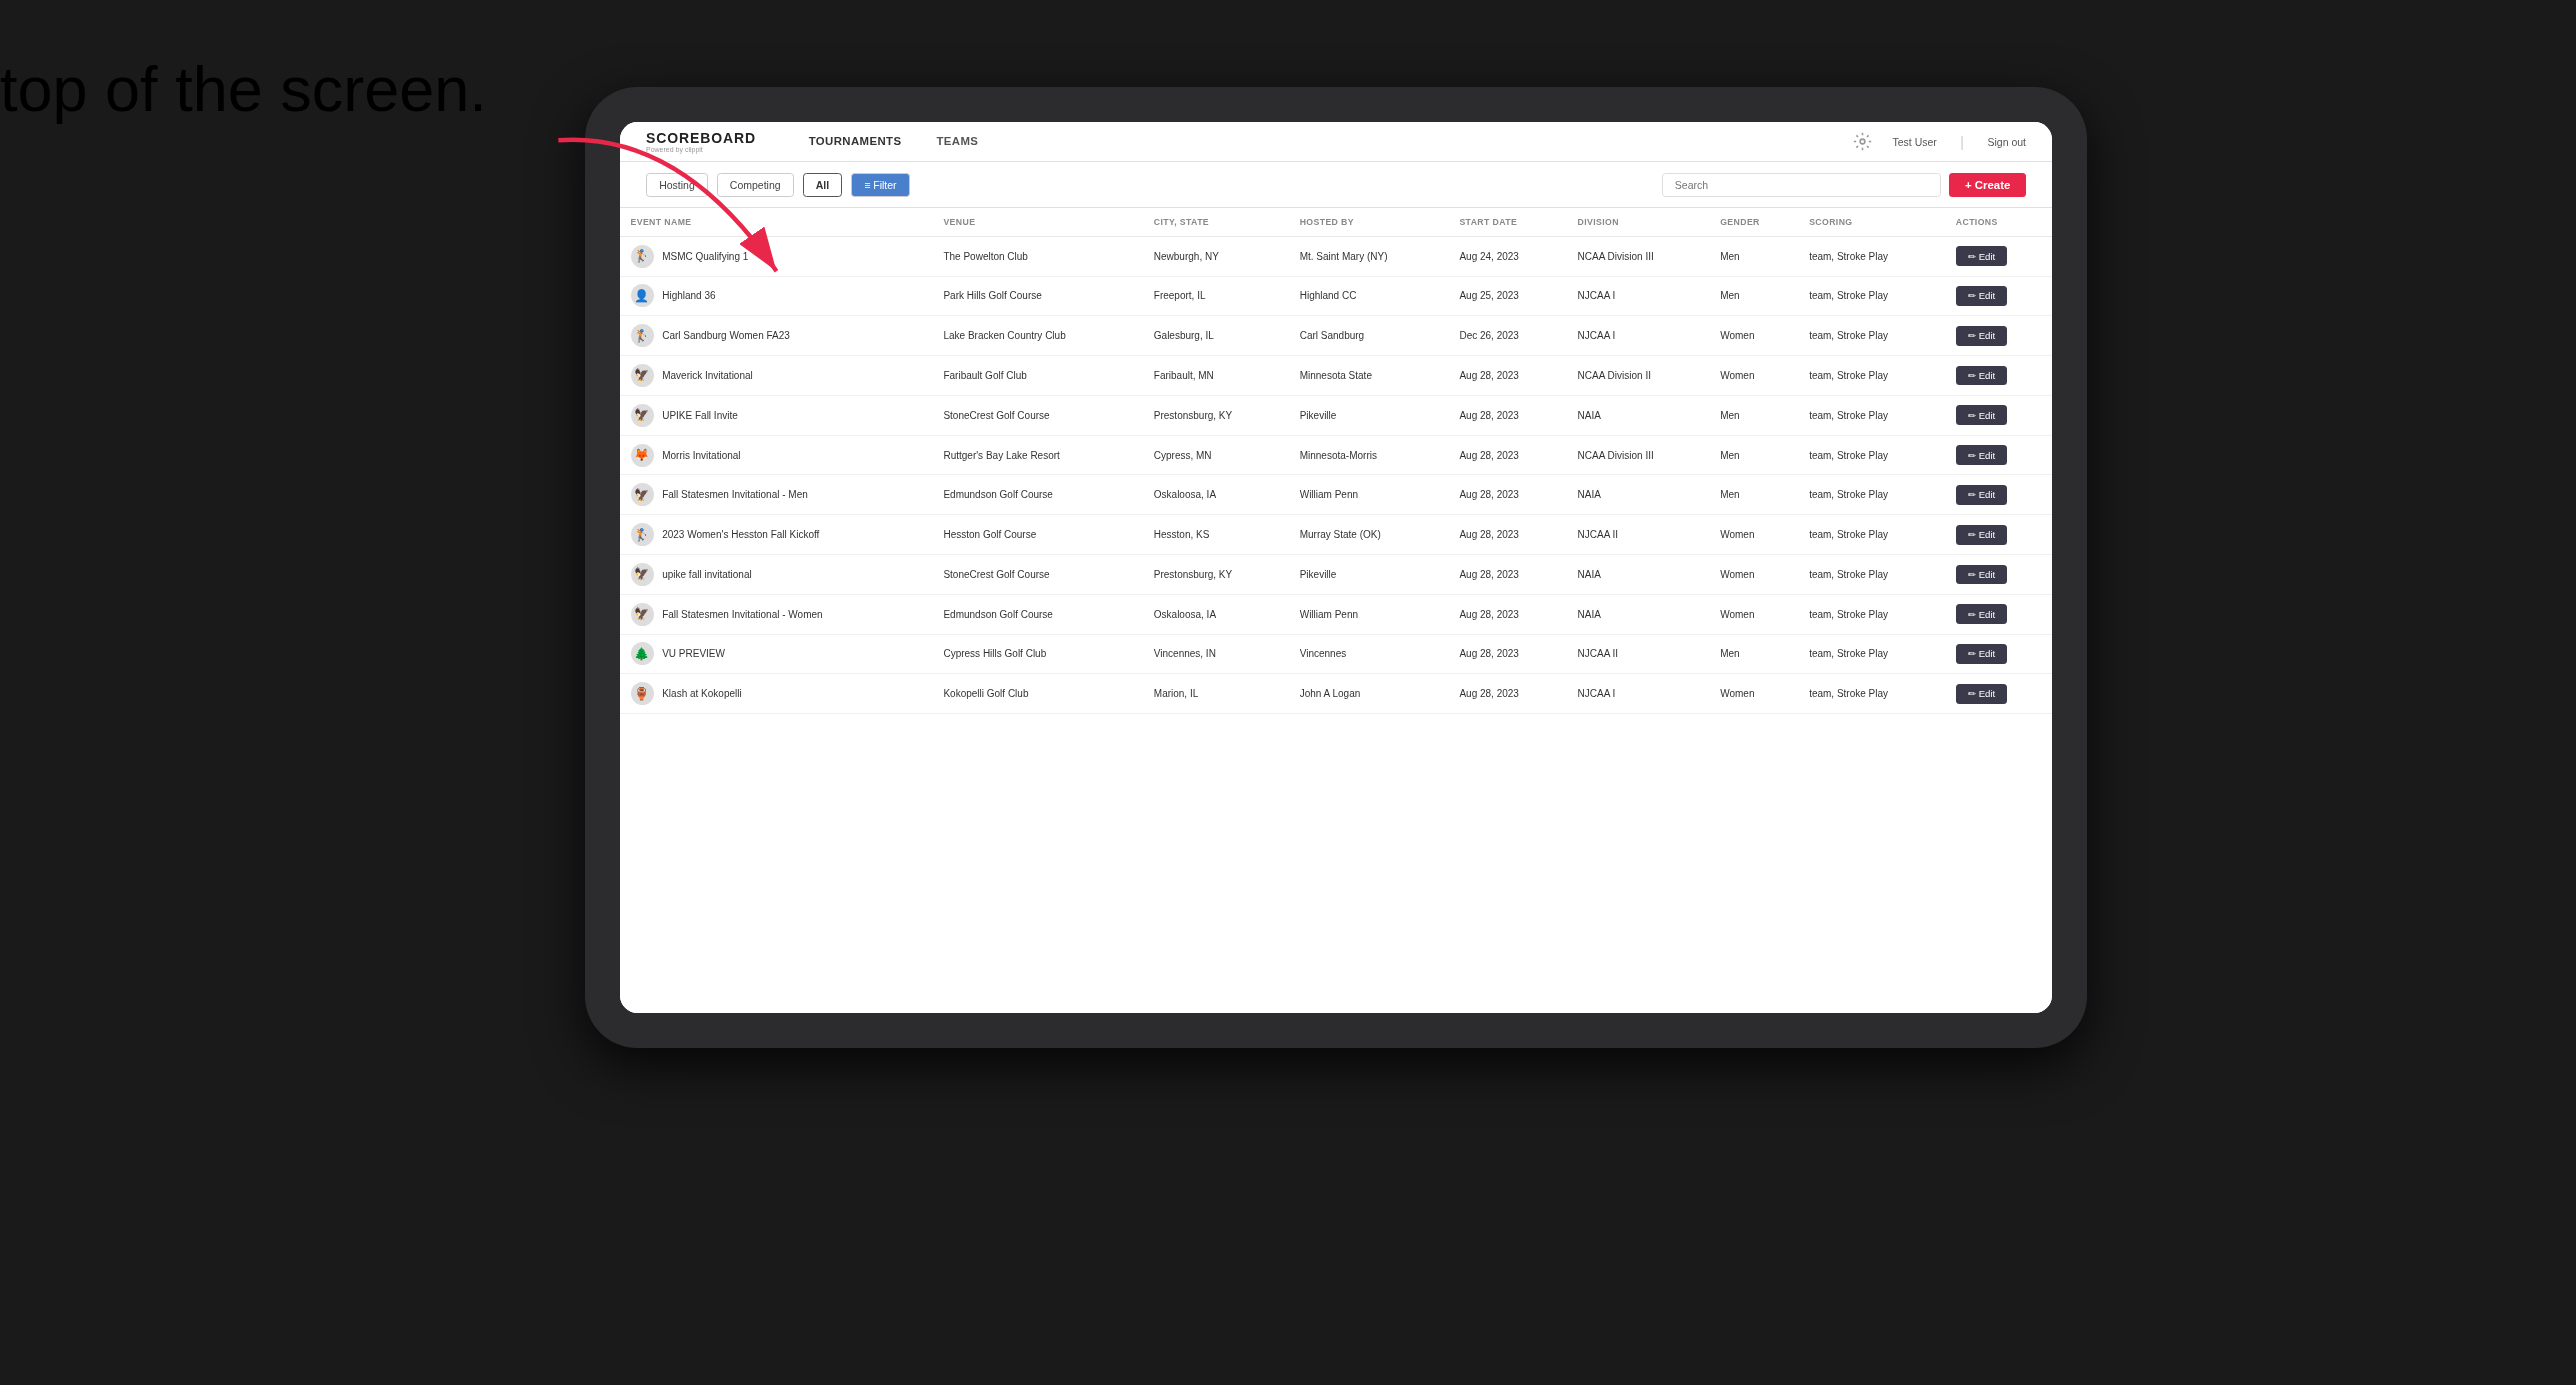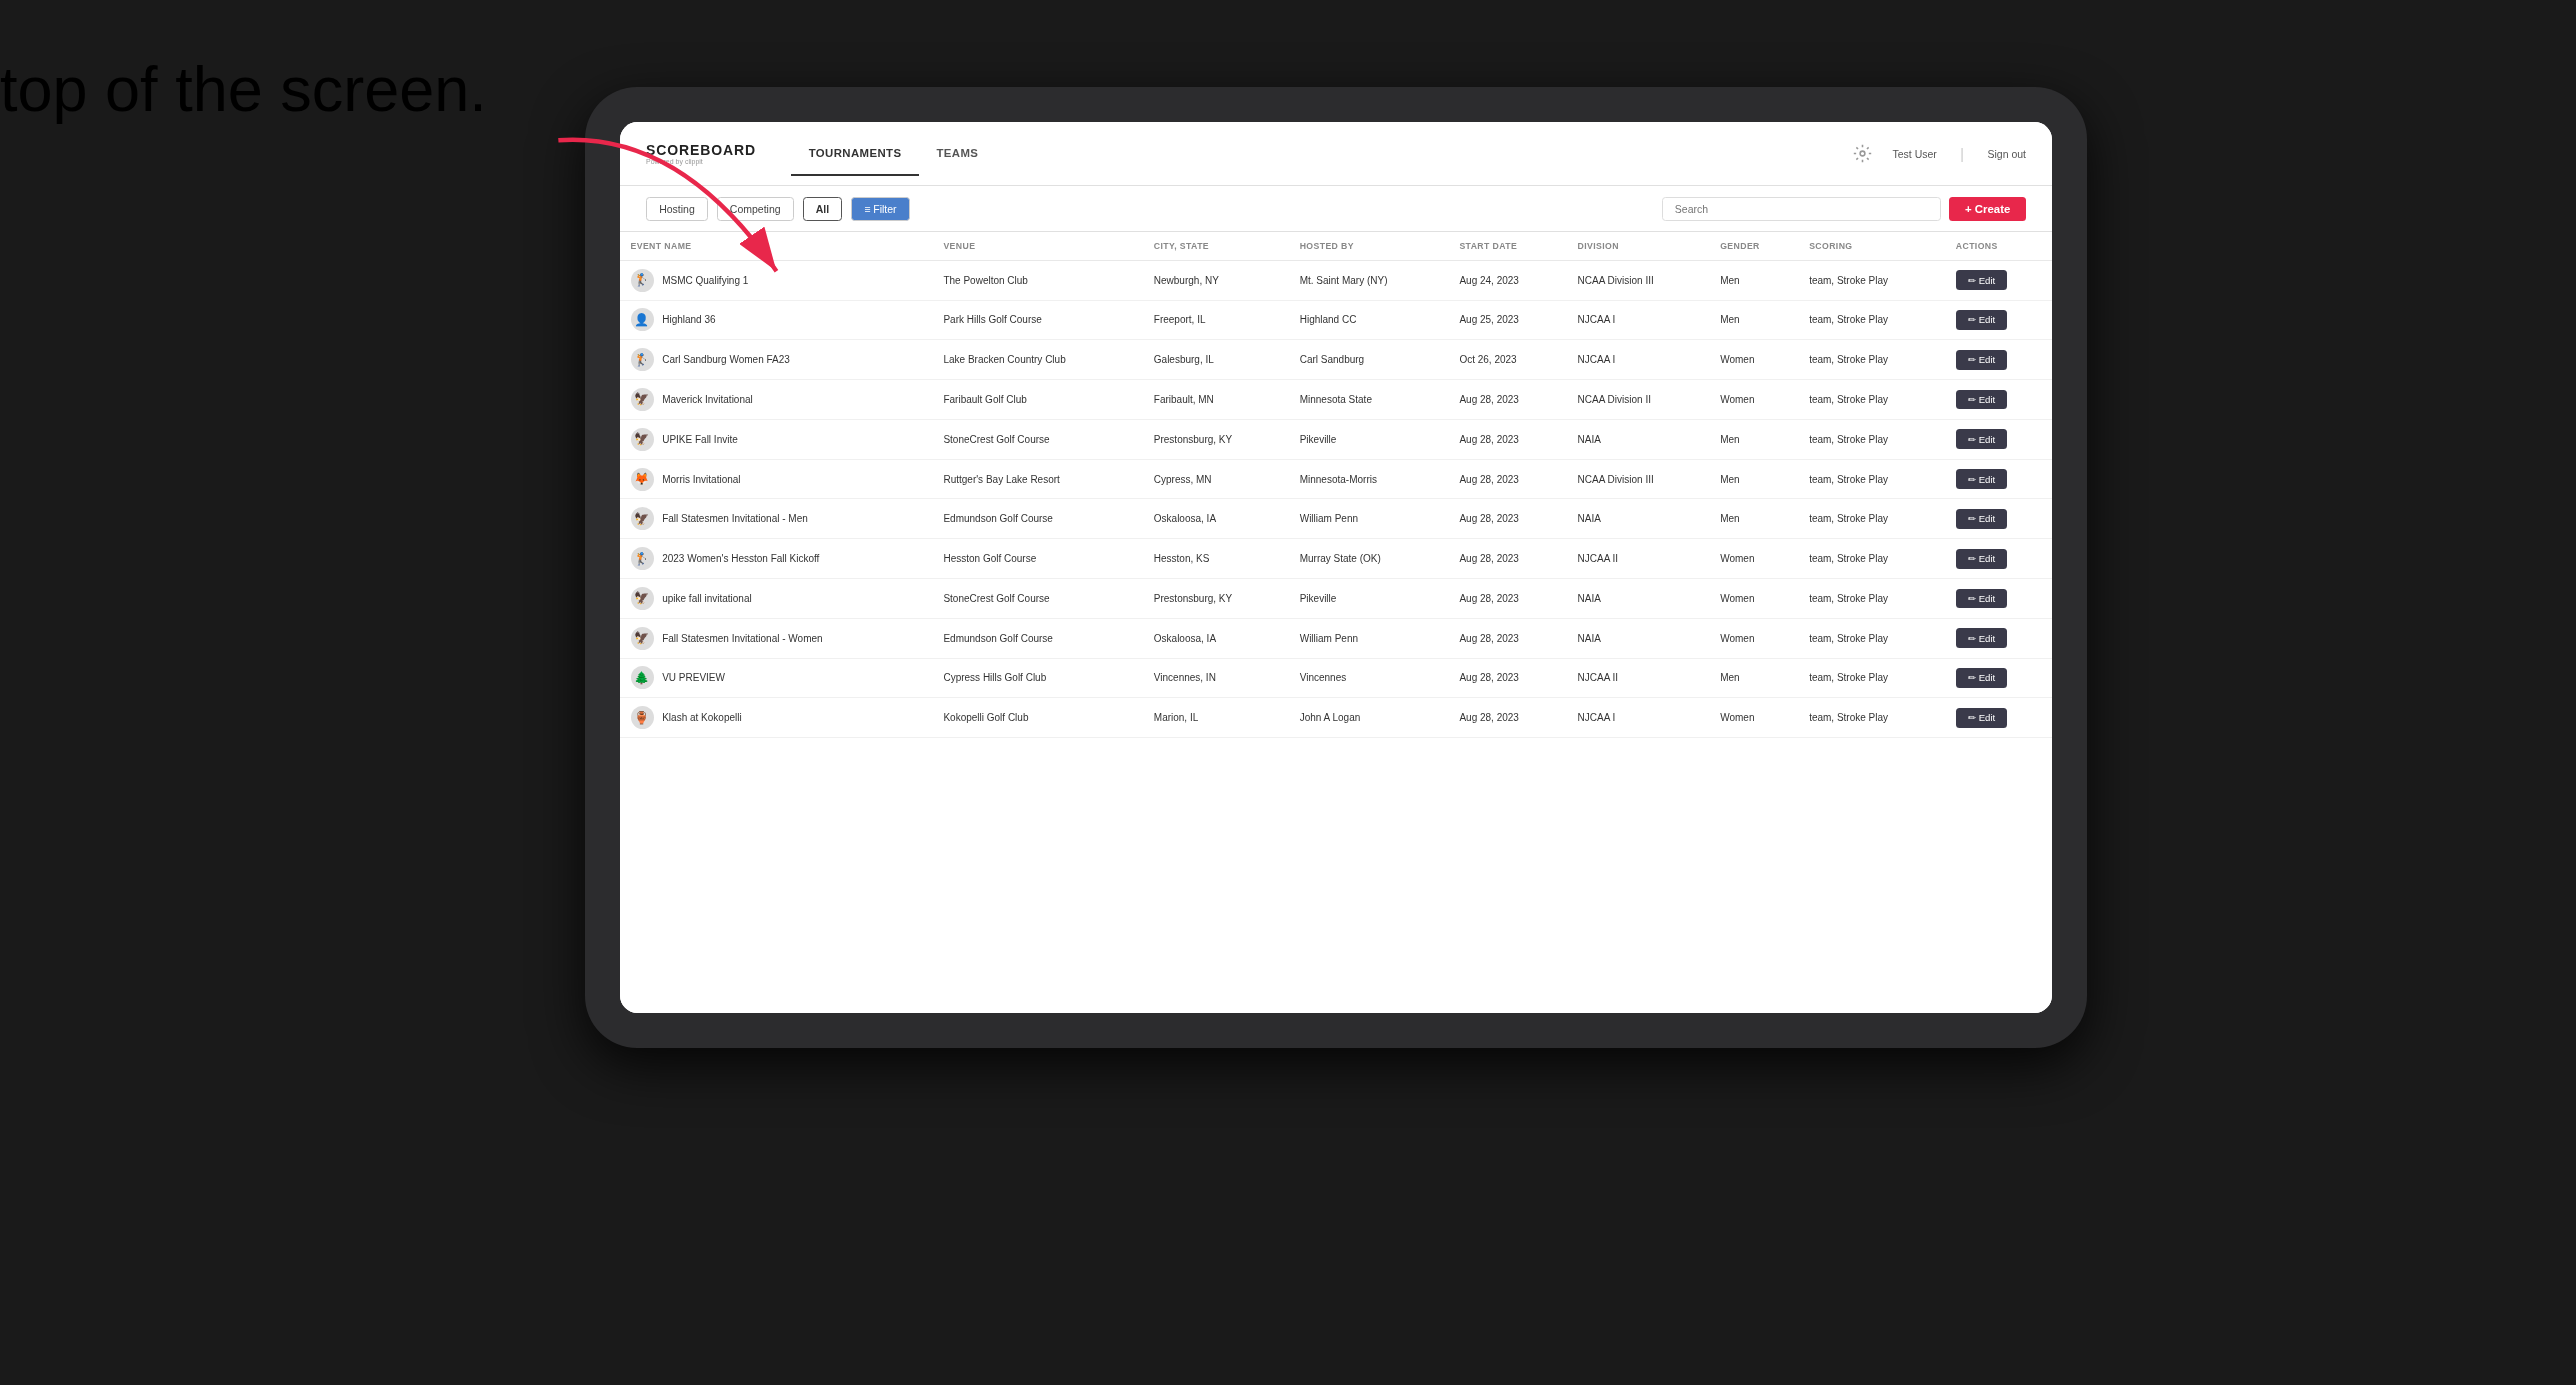--- a/index.html
+++ b/index.html
@@ -60,21 +60,21 @@
       flex-direction: column;
     }
 
     
     .app-header {
       background: #fff;
       border-bottom: 0.9px solid #e0e0e0;
       display: flex;
       align-items: center;
       padding: 0 26px;
-      height: 64px;
+      height: 40px;
       flex-shrink: 0;
     }
 
     .logo-area {
       display: flex;
       flex-direction: column;
       margin-right: 35px;
     }
 
     .logo-title {
@@ -392,21 +392,21 @@
             <tr>
     <td>
       <div class="event-name-cell">
         <div class="team-icon">🏌</div>
         <span>Carl Sandburg Women FA23</span>
       </div>
     </td>
     <td>Lake Bracken Country Club</td>
     <td>Galesburg, IL</td>
     <td>Carl Sandburg</td>
-    <td>Oct 26, 2023</td>
+    <td>Dec 26, 2023</td>
     <td>NJCAA I</td>
     <td>Women</td>
     <td>team, Stroke Play</td>
     <td>
       <button class="edit-btn">✏ Edit</button>
     </td>
   </tr>
             <tr>
     <td>
       <div class="event-name-cell">

